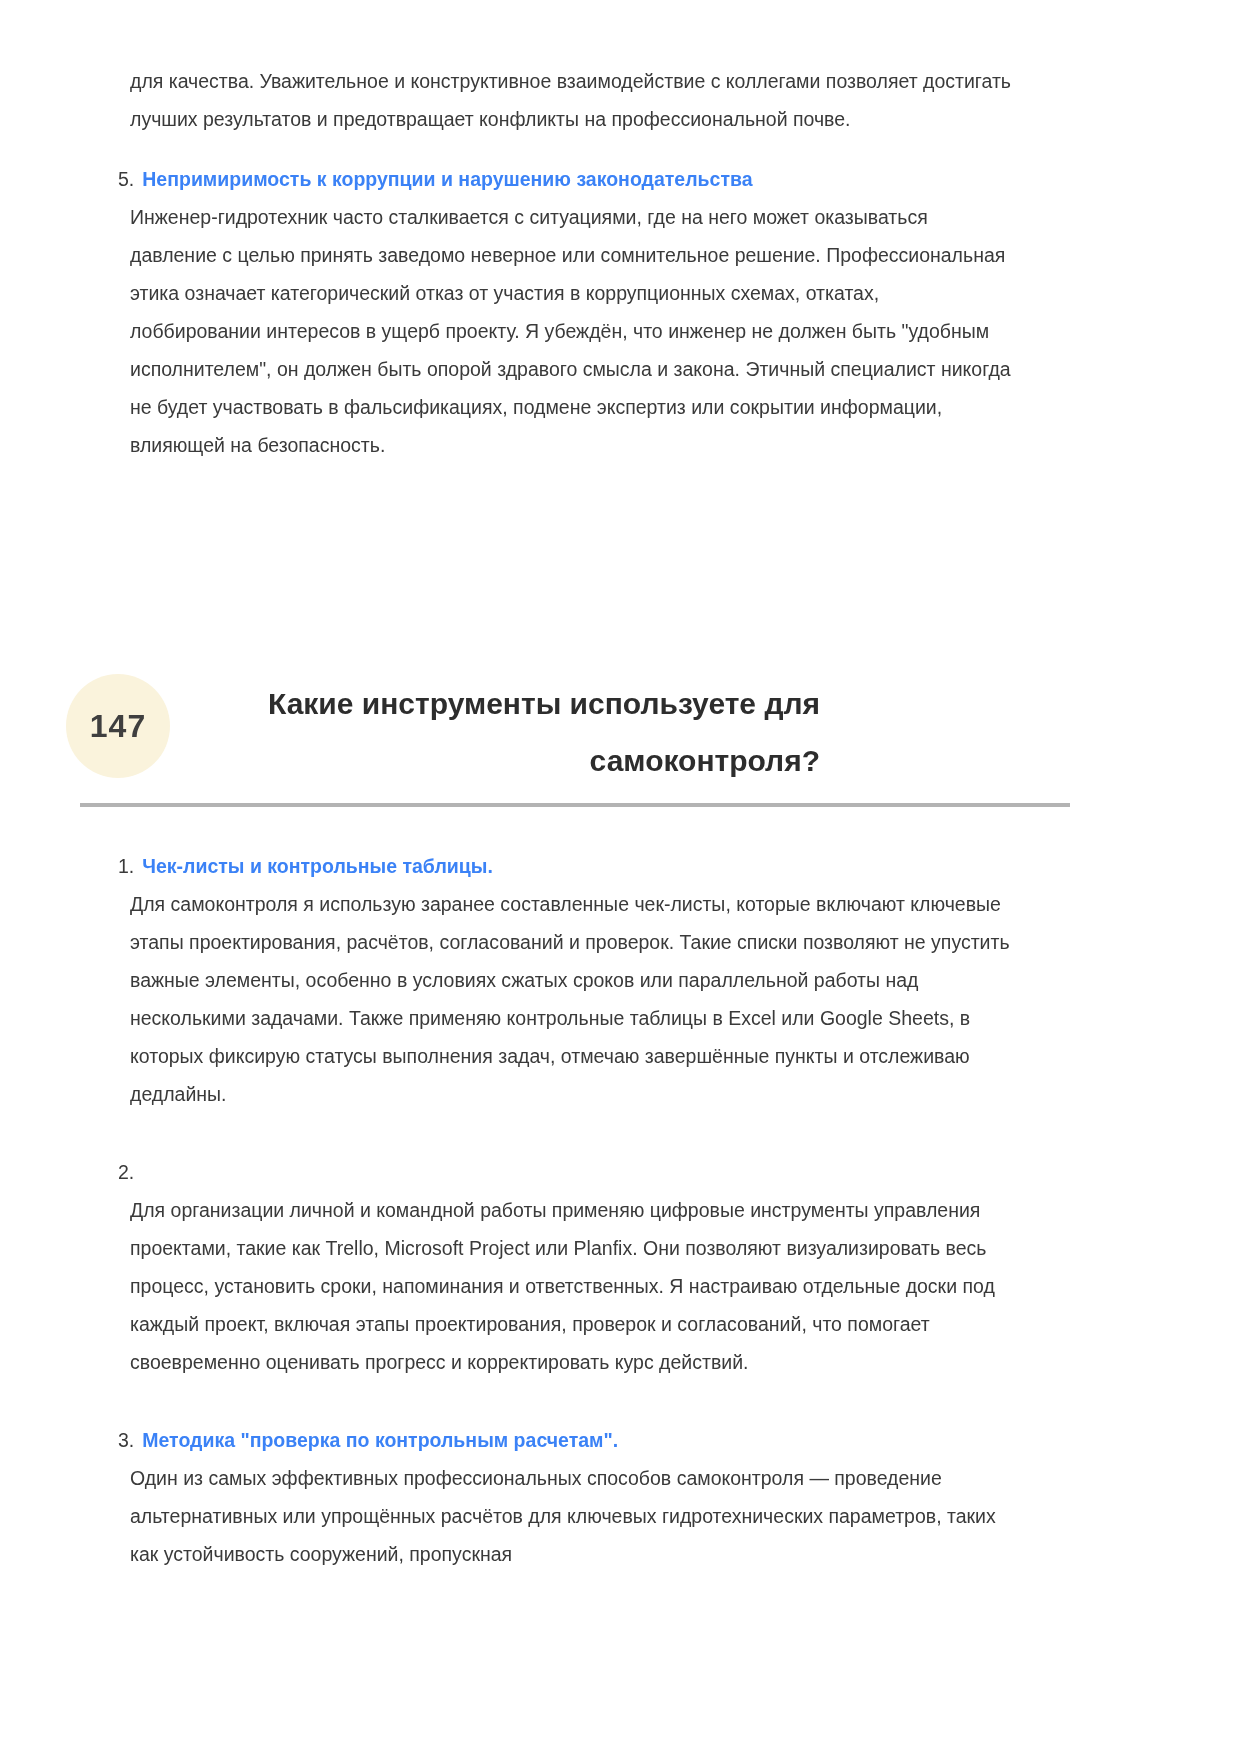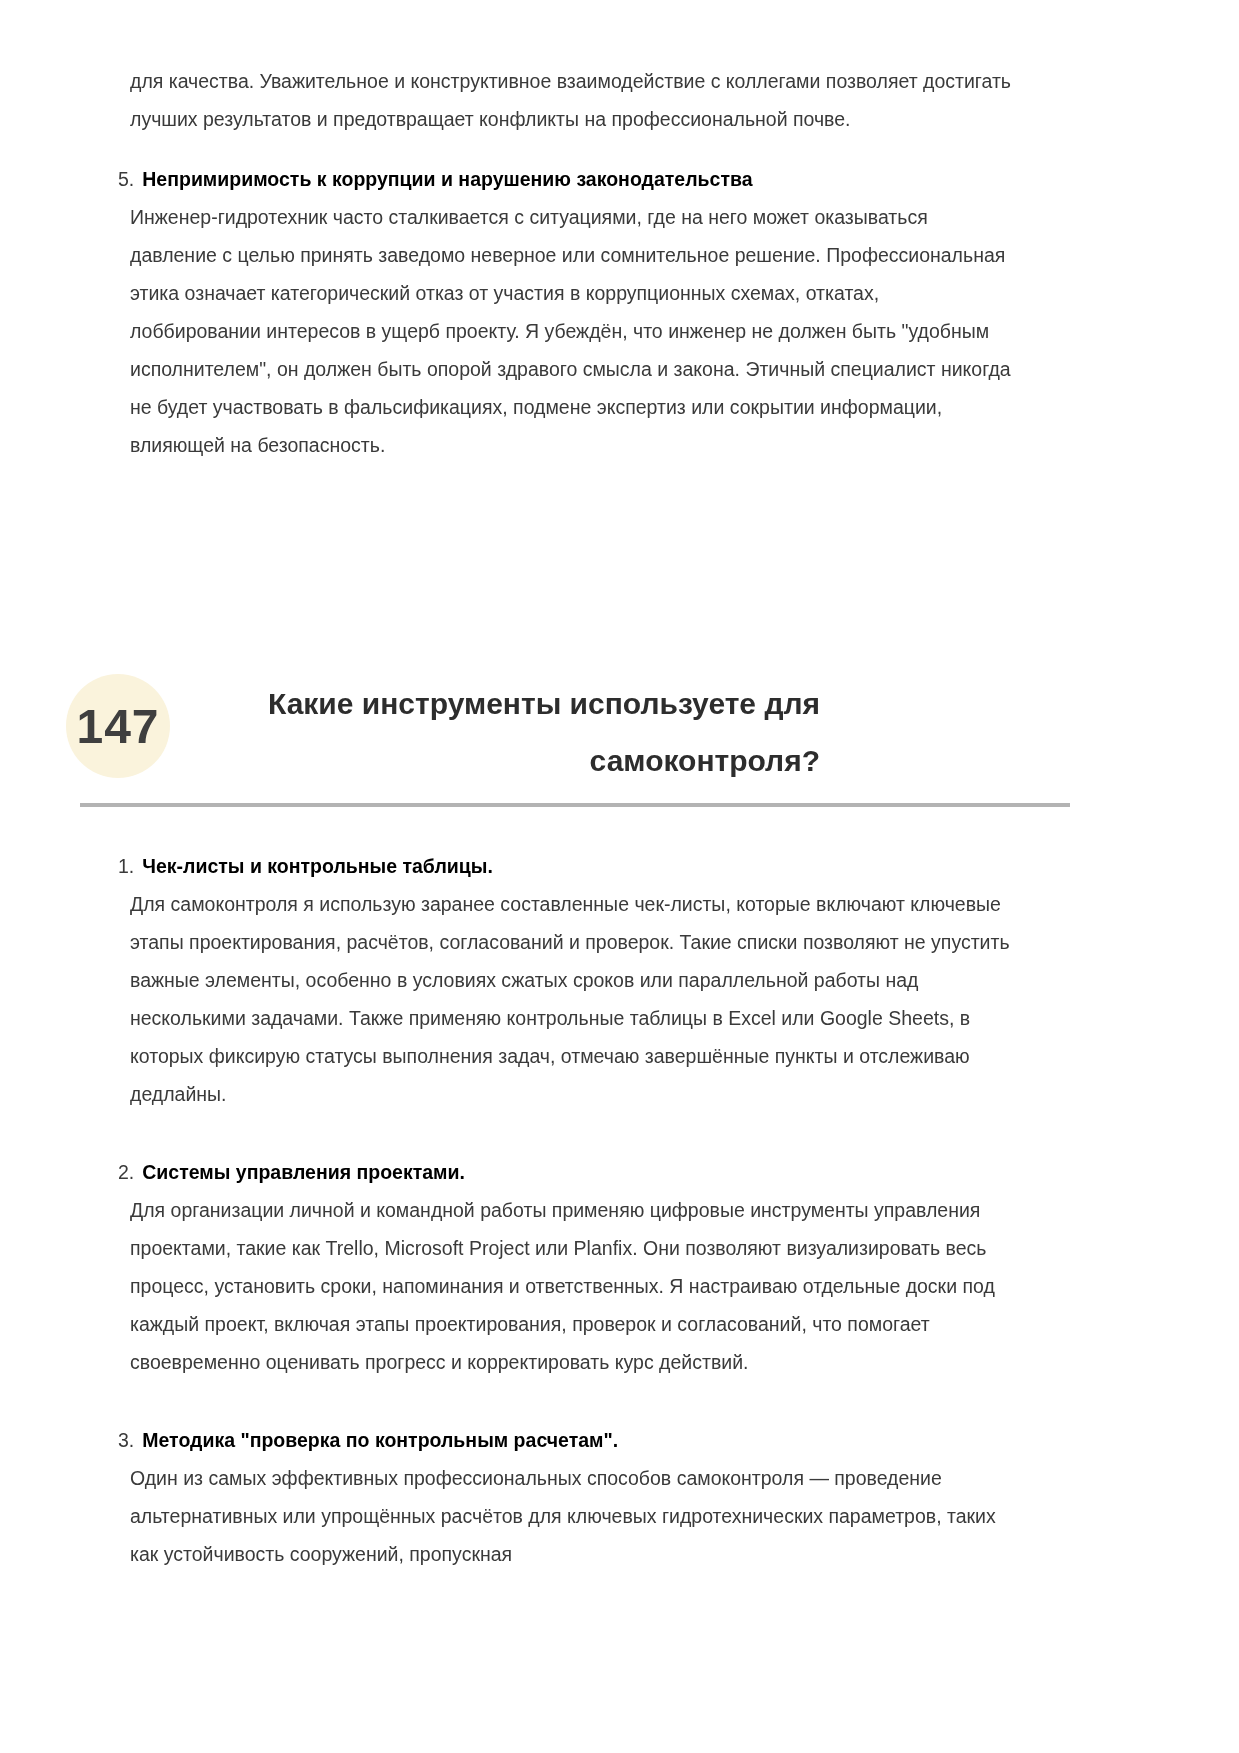--- a/index.html
+++ b/index.html
@@ -31,21 +31,21 @@
     line-height: 38px;
     align-items: baseline;
   }
   .item-num {
     color: #3a3a3a;
     flex: none;
     min-width: 14px;
   }
   .item-heading {
     font-weight: bold;
-    color: #000000;
+    color: #3b82f6;
     margin: 0;
     font-size: 19.5px;
     line-height: 38px;
   }
   
   .question-header {
     display: flex;
     align-items: flex-start;
     margin-top: 208px;
     margin-left: -52px;
@@ -55,21 +55,21 @@
     width: 104px;
     height: 104px;
     border-radius: 50%;
     background: #faf3dc;
     display: flex;
     align-items: center;
     justify-content: center;
     margin-top: 2px;
   }
   .q-badge-num {
-    font-size: 48px;
+    font-size: 32px;
     font-weight: bold;
     color: #3f3f3f;
     letter-spacing: 1px;
   }
   .q-title {
     margin: 0 0 0 30px;
     padding-top: 3px;
     font-size: 30px;
     line-height: 57px;
     font-weight: bold;
@@ -117,21 +117,20 @@
       <div class="head-row">
         <span class="item-num">1.</span>
         <span class="item-heading">Чек-листы и контрольные таблицы.</span>
       </div>
       <p class="body-text indented">Для самоконтроля я использую заранее составленные чек-листы, которые включают ключевые этапы проектирования, расчётов, согласований и проверок. Такие списки позволяют не упустить важные элементы, особенно в условиях сжатых сроков или параллельной работы над несколькими задачами. Также применяю контрольные таблицы в Excel или Google Sheets, в которых фиксирую статусы выполнения задач, отмечаю завершённые пункты и отслеживаю дедлайны.</p>
     </div>
 
     <div class="list-item">
       <div class="head-row">
         <span class="item-num">2.</span>
-        <span class="item-heading">Системы управления проектами.</span>
       </div>
       <p class="body-text indented">Для организации личной и командной работы применяю цифровые инструменты управления проектами, такие как Trello, Microsoft Project или Planfix. Они позволяют визуализировать весь процесс, установить сроки, напоминания и ответственных. Я настраиваю отдельные доски под каждый проект, включая этапы проектирования, проверок и согласований, что помогает своевременно оценивать прогресс и корректировать курс действий.</p>
     </div>
 
     <div class="list-item">
       <div class="head-row">
         <span class="item-num">3.</span>
         <span class="item-heading">Методика "проверка по контрольным расчетам".</span>
       </div>
       <p class="body-text indented">Один из самых эффективных профессиональных способов самоконтроля — проведение альтернативных или упрощённых расчётов для ключевых гидротехнических параметров, таких как устойчивость сооружений, пропускная</p>

